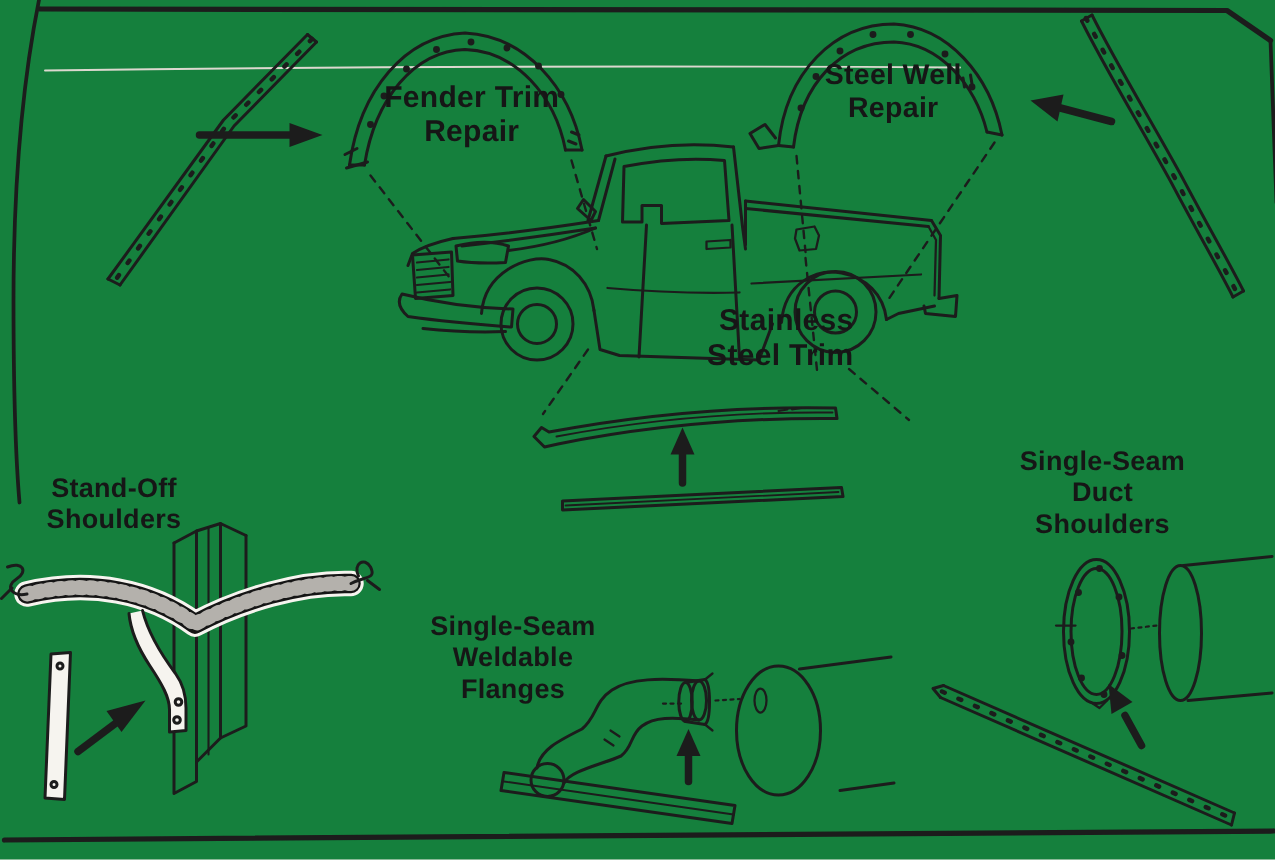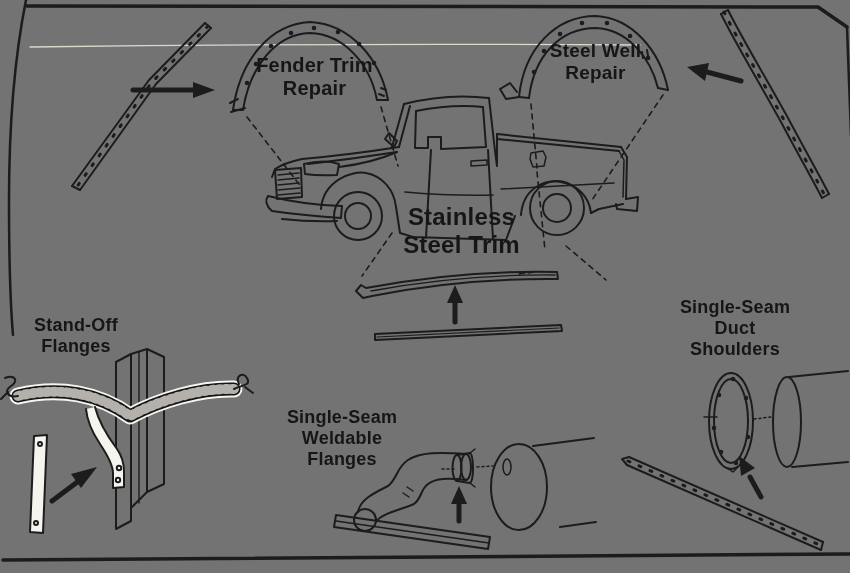--- a/index.html
+++ b/index.html
@@ -1,36 +1,36 @@
 <!DOCTYPE html>
 <html><head>
 <meta charset="utf-8">
 <style>
   html,body{margin:0;padding:0;background:#e9e7e2;}
   #page{
     position:relative;
     width:850px;height:573px;
-    background:#737373;
+    background:#15803d;
     overflow:hidden;
     font-family:"Liberation Sans",sans-serif;
   }
   #art{position:absolute;left:0;top:0;width:850px;height:573px;}
   .label{
     position:absolute;
     font-weight:700;
     color:#161616;
     text-align:center;
     white-space:pre-line;
     line-height:1.16;
     letter-spacing:.2px;
     z-index:2;
   }
   #lbl-fender   {left:222px; top:54px;  width:185px; font-size:20px;}
   #lbl-wheel    {left:503px; top:40px;  width:185px; font-size:19px;}
-  #lbl-stainless{left:369px; top:203px; width:185px; font-size:24px;}
+  #lbl-stainless{left:384px; top:203px; width:185px; font-size:20px;text-align:right;}
   #lbl-standoff {left:0px;   top:315px; width:152px; font-size:18px;}
   #lbl-flanges  {left:254px; top:407px; width:176px; font-size:18px;}
   #lbl-shoulders{left:647px; top:297px; width:176px; font-size:18px;}
   svg path, svg circle, svg ellipse, svg line{vector-effect:non-scaling-stroke;}
 </style>
 </head>
 <body>
 
 <div id="page">
 
@@ -245,20 +245,20 @@
     </g>
   </svg>
 
   <div id="lbl-fender" class="label">Fender Trim
 Repair</div>
   <div id="lbl-wheel" class="label">Steel Well
 Repair</div>
   <div id="lbl-stainless" class="label">Stainless
 Steel Trim</div>
   <div id="lbl-standoff" class="label">Stand-Off
-Flanges</div>
+Shoulders</div>
   <div id="lbl-flanges" class="label">Single-Seam
 Weldable
 Flanges</div>
   <div id="lbl-shoulders" class="label">Single-Seam
 Duct
 Shoulders</div>
 </div>
 
 </body></html>

